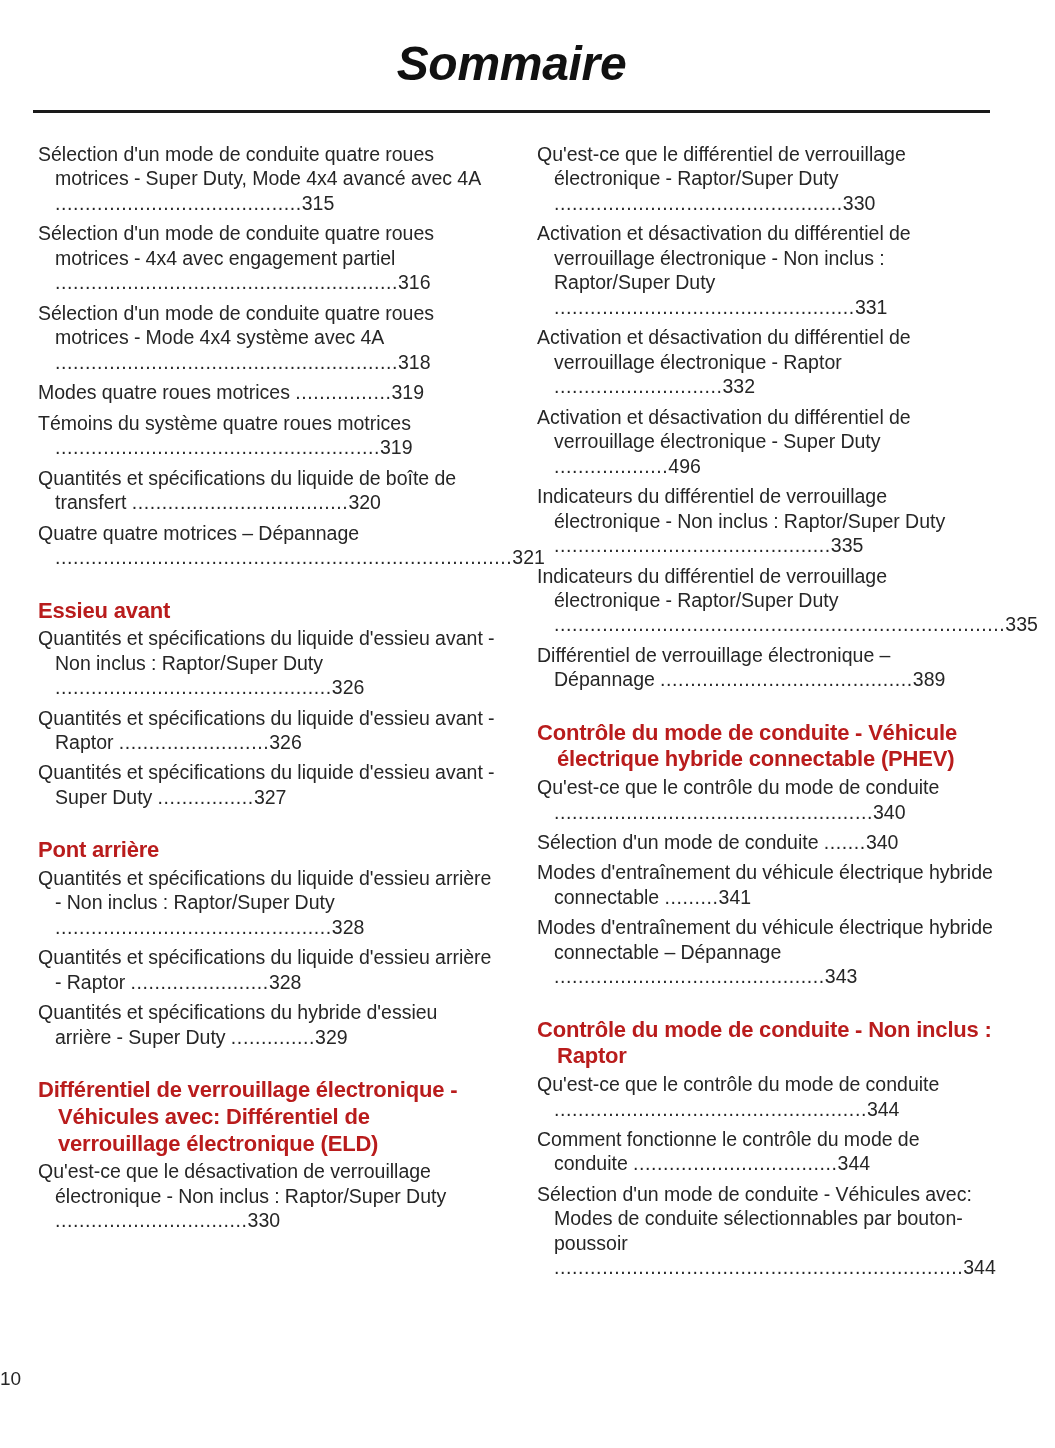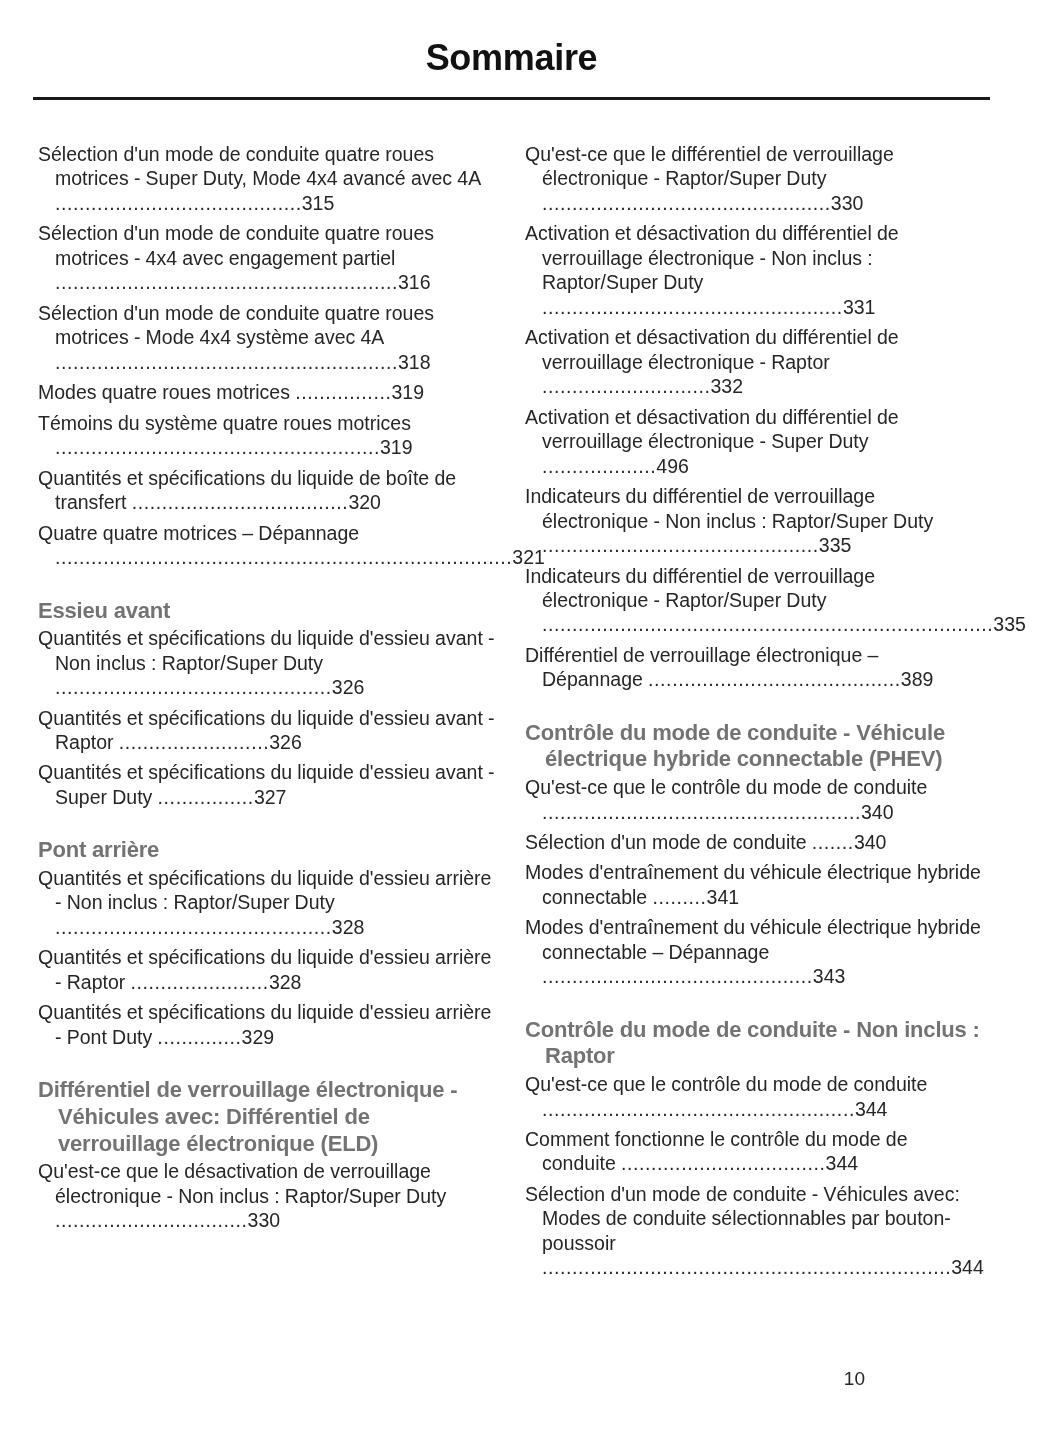--- a/index.html
+++ b/index.html
@@ -25,56 +25,57 @@
 
   
   .doc-header {
     position: absolute;
     left: 33px;
     top: 38px;
     width: 957px;
   }
   .doc-title {
     text-align: center;
-    font-size: 36px;
+    font-size: 48px;
     font-weight: 800;
     letter-spacing: -0.3px;
     line-height: 1.1;
     color: #111111;
     margin: 0;
+    font-style: italic;
   }
   .header-rule {
     margin-top: 19px;
     border: 0;
     border-top: 3px solid #1a1a1a;
     width: 100%;
   }
 
   
   .columns {
     position: absolute;
     left: 0;
     top: 142px;
     width: 1055px;
     display: flex;
-    gap: 0;
+    gap: 12px;
   }
   .col {
     width: 457px;
     box-sizing: border-box;
   }
   .col-left  { margin-left: 38px; }
   .col-right { margin-left: 30px; width: 457px; }
 
   
   .toc-section-heading {
     font-size: 22px;
     font-weight: 800;
     line-height: 1.21;
-    color: #737373;
+    color: #b91c1c;
     letter-spacing: -0.2px;
     padding-left: 20px;
     text-indent: -20px;
     margin: 0;
     padding-bottom: 2px;
   }
   .gap-before-heading { margin-top: 28px; }
 
   
   .toc-entry {
@@ -92,21 +93,21 @@
   .toc-entry .pageno {
     letter-spacing: 0;
   }
 
   
   .doc-footer {
     position: absolute;
     left: 0;
     top: 1368px;
     width: 865px;
-    text-align: right;
+    text-align: left;
     font-size: 19px;
     color: #262626;
   }
 </style>
 </head>
 <body>
 
 <div class="page">
 
   <div class="doc-header">
@@ -123,21 +124,21 @@
         <div class="toc-entry"><span>Témoins du système quatre roues motrices </span><span class="leader">......................................................</span><span class="pageno">319</span></div>
         <div class="toc-entry"><span>Quantités et spécifications du liquide de boîte de transfert </span><span class="leader">....................................</span><span class="pageno">320</span></div>
         <div class="toc-entry"><span>Quatre quatre motrices – Dépannage </span><span class="leader">............................................................................</span><span class="pageno">321</span></div>
         <div class="toc-section-heading gap-before-heading">Essieu avant</div>
         <div class="toc-entry"><span>Quantités et spécifications du liquide d'essieu avant - Non inclus : Raptor/Super Duty </span><span class="leader">..............................................</span><span class="pageno">326</span></div>
         <div class="toc-entry"><span>Quantités et spécifications du liquide d'essieu avant - Raptor </span><span class="leader">.........................</span><span class="pageno">326</span></div>
         <div class="toc-entry"><span>Quantités et spécifications du liquide d'essieu avant - Super Duty </span><span class="leader">................</span><span class="pageno">327</span></div>
         <div class="toc-section-heading gap-before-heading">Pont arrière</div>
         <div class="toc-entry"><span>Quantités et spécifications du liquide d'essieu arrière - Non inclus : Raptor/Super Duty </span><span class="leader">..............................................</span><span class="pageno">328</span></div>
         <div class="toc-entry"><span>Quantités et spécifications du liquide d'essieu arrière - Raptor </span><span class="leader">.......................</span><span class="pageno">328</span></div>
-        <div class="toc-entry"><span>Quantités et spécifications du liquide d'essieu arrière - Pont Duty </span><span class="leader">..............</span><span class="pageno">329</span></div>
+        <div class="toc-entry"><span>Quantités et spécifications du hybride d'essieu arrière - Super Duty </span><span class="leader">..............</span><span class="pageno">329</span></div>
         <div class="toc-section-heading gap-before-heading">Différentiel de verrouillage électronique - Véhicules avec: Différentiel de verrouillage électronique (ELD)</div>
         <div class="toc-entry"><span>Qu'est-ce que le désactivation de verrouillage électronique - Non inclus : Raptor/Super Duty </span><span class="leader">................................</span><span class="pageno">330</span></div>
       </div>
     <div class="col col-right" id="col-right">
         <div class="toc-entry"><span>Qu'est-ce que le différentiel de verrouillage électronique - Raptor/Super Duty </span><span class="leader">................................................</span><span class="pageno">330</span></div>
         <div class="toc-entry"><span>Activation et désactivation du différentiel de verrouillage électronique - Non inclus : Raptor/Super Duty </span><span class="leader">..................................................</span><span class="pageno">331</span></div>
         <div class="toc-entry"><span>Activation et désactivation du différentiel de verrouillage électronique - Raptor </span><span class="leader">............................</span><span class="pageno">332</span></div>
         <div class="toc-entry"><span>Activation et désactivation du différentiel de verrouillage électronique - Super Duty </span><span class="leader">...................</span><span class="pageno">496</span></div>
         <div class="toc-entry"><span>Indicateurs du différentiel de verrouillage électronique - Non inclus : Raptor/Super Duty </span><span class="leader">..............................................</span><span class="pageno">335</span></div>
         <div class="toc-entry"><span>Indicateurs du différentiel de verrouillage électronique - Raptor/Super Duty </span><span class="leader">...........................................................................</span><span class="pageno">335</span></div>

